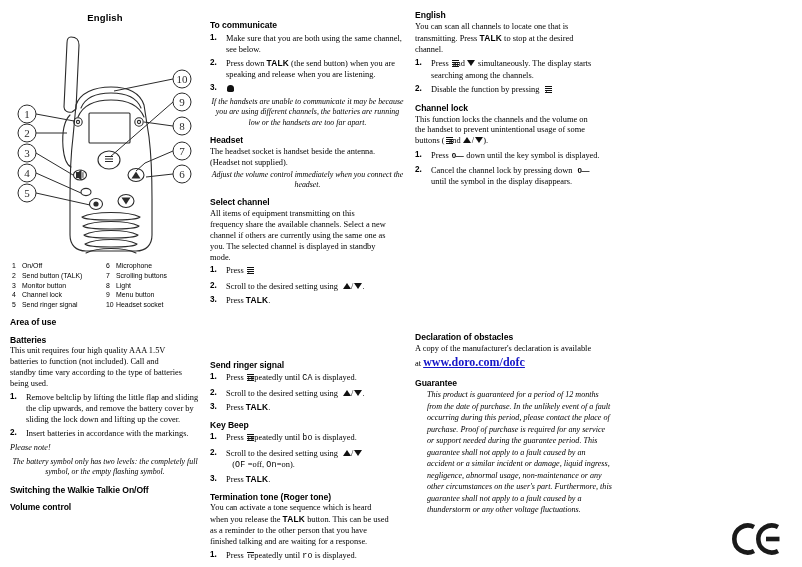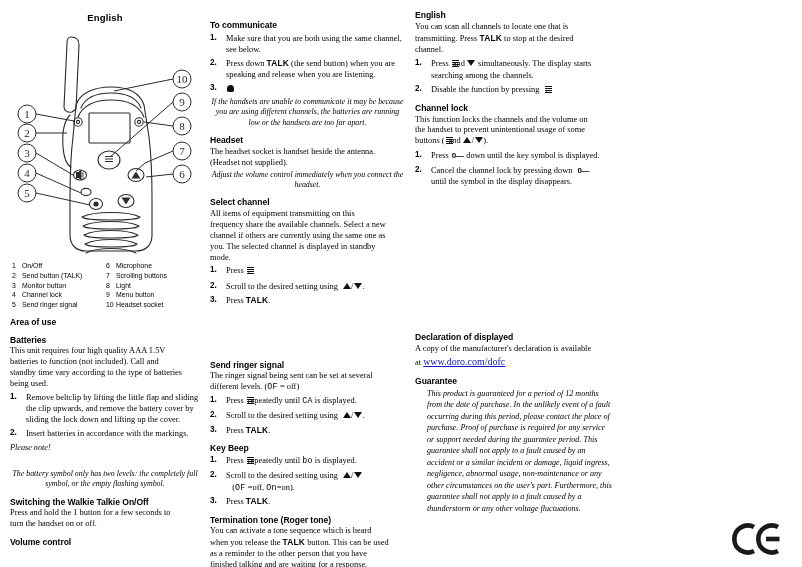--- a/index.html
+++ b/index.html
@@ -58,21 +58,21 @@
   p.note {
     font-style: italic;
     font-size: 7.9px;
     line-height: 1.30;
     margin: 1px 0 1px 0;
     text-align: center;
   }
   p.note-head {
     font-style: italic;
     font-size: 8.2px;
-    margin: 2px 0 16px 0;
+    margin: 2px 0 4px 0;
   }
   .guarantee-body {
     font-style: italic;
     font-size: 8.1px;
     line-height: 1.42;
     margin: 1px 0 0 12px;
   }
 
   
   ol.steps {
@@ -143,22 +143,23 @@
     margin: 0 1px;
   }
   .lcd {
     font-family: "Liberation Mono", monospace;
     font-size: 8.3px;
     letter-spacing: 0.3px;
   }
   a.link {
     color:#1414c8;
     text-decoration: underline;
-    font-size: 10px;
+    font-size: 12px;
     font-style: normal;
+    font-weight: bold;
   }
 
   
   .diagram-wrap {
     position: relative;
     width: 190px;
     height: 230px;
     margin: 0 auto;
   }
   .diagram-wrap svg { display:block; }
@@ -348,21 +349,20 @@
       </li>
       <li>
         <span class="num">2.</span>
         <span>Insert batteries in accordance with the markings.</span>
       </li>
     </ol>
     <p class="note-head">Please note!</p>
     <p class="note">The battery symbol only has two levels: the completely full symbol, or the empty flashing symbol.</p>
 
     <h2>Switching the Walkie Talkie On/Off</h2>
-    <p>Press and hold the 1 button for a few seconds to turn the handset on or off.</p>
 
     <h2>Volume control</h2>
 
   </div>
 
   <div class="col col-mid">
 
     <h2 style="margin-top:12px">To communicate</h2>
     <ol class="steps">
       <li>
@@ -402,21 +402,20 @@
       <li>
         <span class="num">3.</span>
         <span>Press</span>
         <span class="talk">TALK</span>.
       </li>
     </ol>
 
     <div style="height:44px"></div>
 
     <h2>Send ringer signal</h2>
-    <p><span>The ringer signal being sent can be set at several different levels. (</span><span class="lcd">OF</span><span> = off)</span></p>
     <ol class="steps">
       <li>
         <span class="num">1.</span>
         <span>Press</span>
         <span class="ico-menu"><i></i><i></i><i></i><i></i></span>
         <span>repeatedly until</span>
         <span class="lcd">CA</span>
         <span>is displayed.</span>
       </li>
       <li>
@@ -502,21 +501,21 @@
       <li>
         <span class="num">2.</span>
         <span>Cancel the channel lock by pressing down</span>
         &nbsp;<span class="ico-key">0—</span><br>
         <span>until the symbol in the display disappears.</span>
       </li>
     </ol>
 
     <div style="height:135px"></div>
 
-    <h2>Declaration of displayed</h2>
+    <h2>Declaration of obstacles</h2>
     <p><span>A copy of the manufacturer's declaration is available at</span> <a class="link" href="#">www.doro.com/dofc</a></p>
 
     <h2>Guarantee</h2>
     <p class="guarantee-body">This product is guaranteed for a period of 12 months from the date of purchase. In the unlikely event of a fault occurring during this period, please contact the place of purchase. Proof of purchase is required for any service or support needed during the guarantee period. This guarantee shall not apply to a fault caused by an accident or a similar incident or damage, liquid ingress, negligence, abnormal usage, non-maintenance or any other circumstances on the user's part. Furthermore, this guarantee shall not apply to a fault caused by a thunderstorm or any other voltage fluctuations.</p>
   </div>
 
   <div class="spacer-col"></div>
 
   <div class="ce-mark">
     <svg width="52" height="36" viewBox="0 0 52 36" xmlns="http://www.w3.org/2000/svg">

